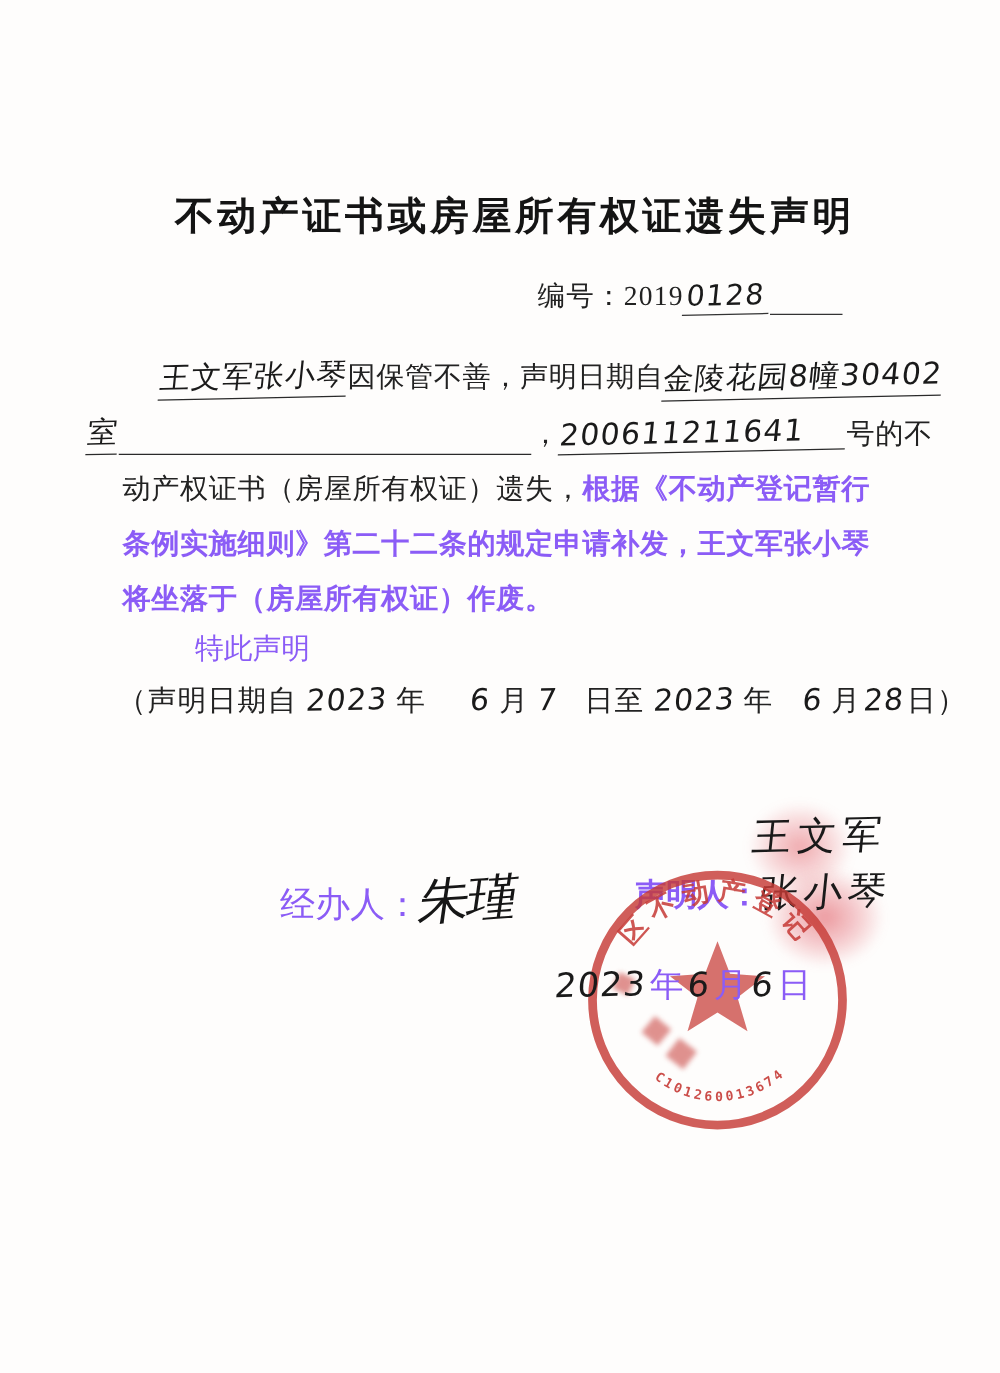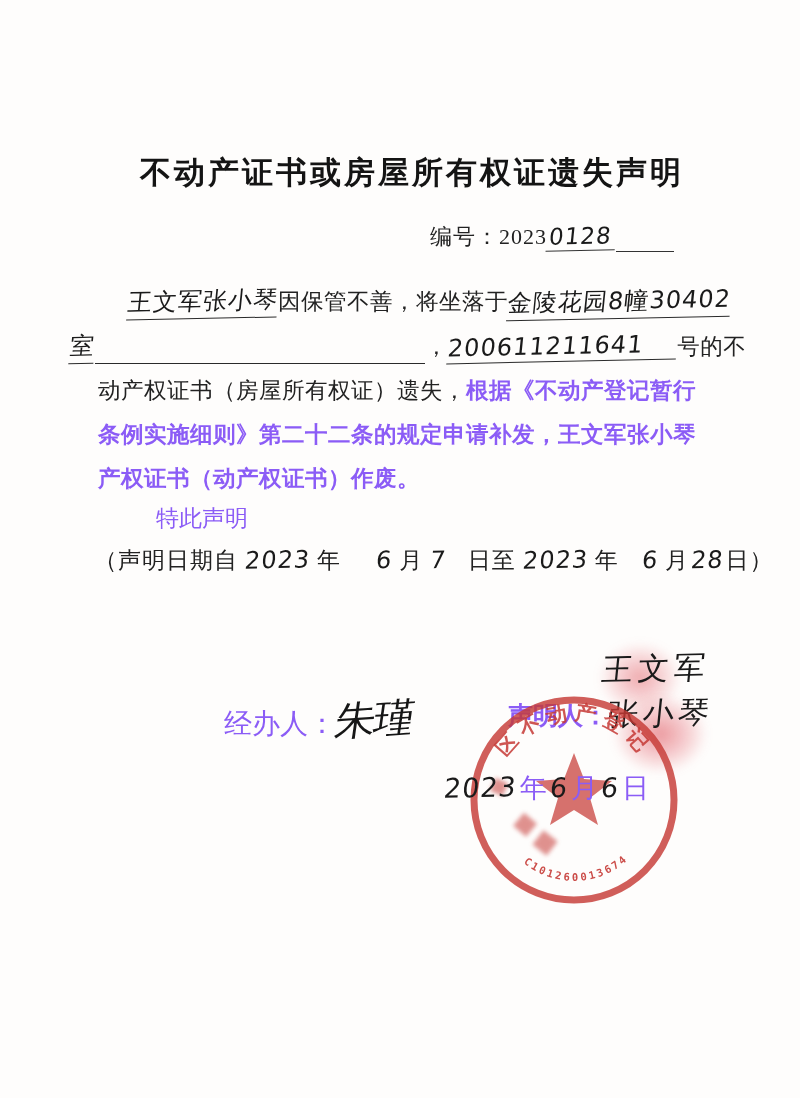--- a/index.html
+++ b/index.html
@@ -71,38 +71,38 @@
   .date-line .hw{font-size:27px;margin:0 3px;}
 </style>
 </head>
 <body>
 
 <div class="page">
 
   <div class="abs title">不动产证书或房屋所有权证遗失声明</div>
 
   <div class="abs serial">
-    <span class="print">编号：2023</span><span class="hw">0128</span><span class="tail"></span>
+    <span class="print">编号：2019</span><span class="hw">0128</span><span class="tail"></span>
   </div>
 
   <div class="abs bodyline" style="top:285px;left:128px;">
-    <span class="hw hw-fill ul">王文军张小琴</span><span class="print">因保管不善，将坐落于</span><span class="hw hw-fill ul">金陵花园8幢30402</span>
+    <span class="hw hw-fill ul">王文军张小琴</span><span class="print">因保管不善，声明日期自</span><span class="hw hw-fill ul">金陵花园8幢30402</span>
   </div>
 
   <div class="abs bodyline" style="top:330px;left:70px;">
     <span class="hw hw-fill ul">室</span><span class="blank" style="width:330px;"></span><span class="print">，</span><span class="hw hw-fill ul" style="padding-right:34px;">200611211641</span><span class="print">号的不</span>
   </div>
 
   <div class="abs bodyline" style="top:375px;left:98px;">
     <span class="print">动产权证书（房屋所有权证）遗失，</span><span class="hei">根据《不动产登记暂行</span>
   </div>
 
   <div class="abs bodyline hei" style="top:419px;left:98px;">条例实施细则》第二十二条的规定申请补发，王文军张小琴</div>
 
-  <div class="abs bodyline hei" style="top:463px;left:98px;">产权证书（动产权证书）作废。</div>
+  <div class="abs bodyline hei" style="top:463px;left:98px;">将坐落于（房屋所有权证）作废。</div>
 
   <div class="abs hereby hei" style="font-weight:400;font-family:Liberation Mono, monospace;">特此声明</div>
 
   <div class="abs validity">
     <span class="print">（声明日期自</span><span class="hw">2023</span><span class="print">年</span><span style="display:inline-block;width:28px;"></span><span class="hw">6</span><span class="print">月</span><span class="hw">7</span><span style="display:inline-block;width:14px;"></span><span class="print">日至</span><span class="hw">2023</span><span class="print">年</span><span style="display:inline-block;width:16px;"></span><span class="hw">6</span><span class="print">月</span><span class="hw" style="margin:0 2px;">28</span><span class="print">日）</span>
   </div>
 
   <div class="abs" style="top:692px;left:224px;white-space:nowrap;">
     <span class="sig-label hei" style="font-weight:400;">经办人：</span><span class="hw handler-sig">朱瑾</span>
   </div>

